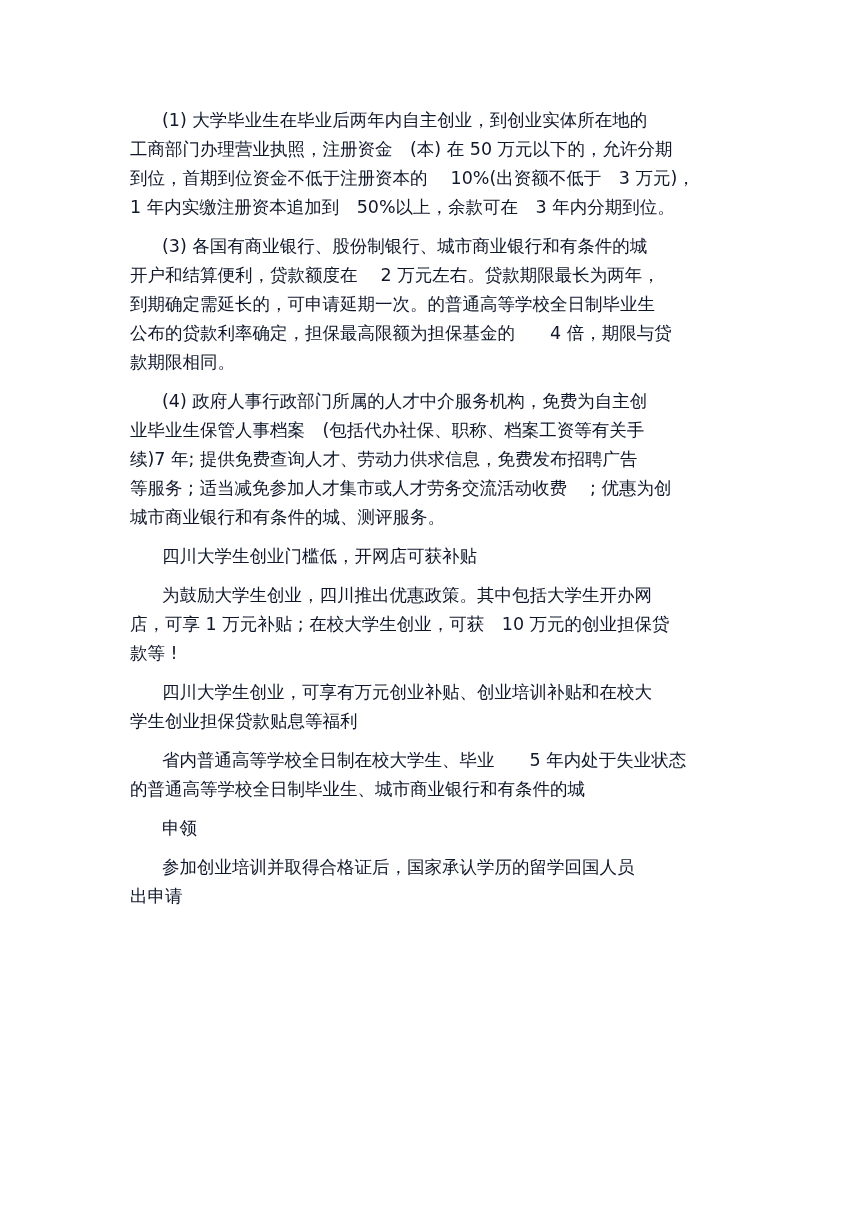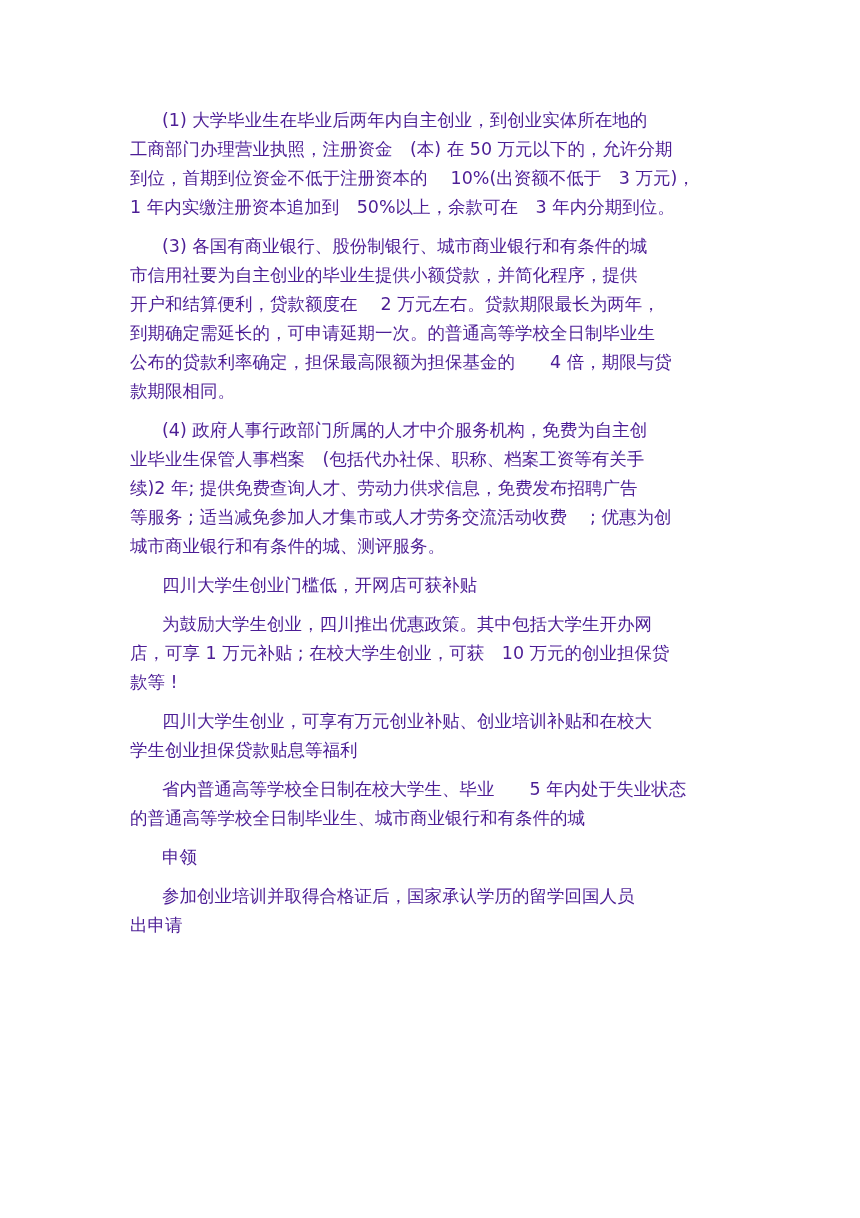--- a/index.html
+++ b/index.html
@@ -1,50 +1,49 @@
 <!DOCTYPE html>
 <html><head>
 <meta charset="utf-8">
 <style>
   html, body { margin: 0; padding: 0; background: #ffffff; }
   body { width: 860px; height: 1218px; position: relative; overflow: hidden; }
   .page {
     position: absolute; left: 130px; top: 106px; width: 600px;
     font-family: "DejaVu Sans", "Liberation Sans", sans-serif;
-    font-size: 17.5px; line-height: 29px; color: #4c1d95;
+    font-size: 17.5px; line-height: 29px; color: #0f172a;
   }
   .para { margin: 0 0 10px 0; text-indent: 32px; word-break: break-all; }
   .line { display: block; white-space: nowrap; }
   .line.first { padding-left: 32px; }
 </style>
 </head>
 <body>
 
 <div class="page">
 
   <div class="para" style="text-indent:0">
     <span class="line first">(1) 大学毕业生在毕业后两年内自主创业，到创业实体所在地的</span>
     <span class="line">工商部门办理营业执照，注册资金　(本) 在 50 万元以下的，允许分期</span>
     <span class="line">到位，首期到位资金不低于注册资本的　 10%(出资额不低于　3 万元)，</span>
     <span class="line">1 年内实缴注册资本追加到　50%以上，余款可在　3 年内分期到位。</span>
   </div>
 
   <div class="para" style="text-indent:0">
     <span class="line first">(3) 各国有商业银行、股份制银行、城市商业银行和有条件的城</span>
-    <span class="line">市信用社要为自主创业的毕业生提供小额贷款，并简化程序，提供</span>
     <span class="line">开户和结算便利，贷款额度在　 2 万元左右。贷款期限最长为两年，</span>
     <span class="line">到期确定需延长的，可申请延期一次。的普通高等学校全日制毕业生</span>
     <span class="line">公布的贷款利率确定，担保最高限额为担保基金的　　4 倍，期限与贷</span>
     <span class="line">款期限相同。</span>
   </div>
 
   <div class="para" style="text-indent:0">
     <span class="line first">(4) 政府人事行政部门所属的人才中介服务机构，免费为自主创</span>
     <span class="line">业毕业生保管人事档案　(包括代办社保、职称、档案工资等有关手</span>
-    <span class="line">续)2 年; 提供免费查询人才、劳动力供求信息，免费发布招聘广告</span>
+    <span class="line">续)7 年; 提供免费查询人才、劳动力供求信息，免费发布招聘广告</span>
     <span class="line">等服务 ; 适当减免参加人才集市或人才劳务交流活动收费　 ; 优惠为创</span>
     <span class="line">城市商业银行和有条件的城、测评服务。</span>
   </div>
 
   <div class="para" style="text-indent:0">
     <span class="line first">四川大学生创业门槛低，开网店可获补贴</span>
   </div>
 
   <div class="para" style="text-indent:0">
     <span class="line first">为鼓励大学生创业，四川推出优惠政策。其中包括大学生开办网</span>

